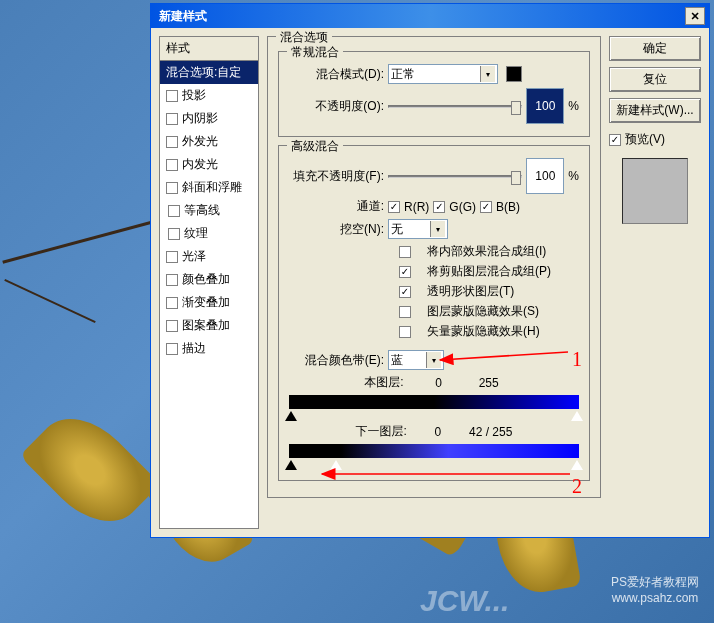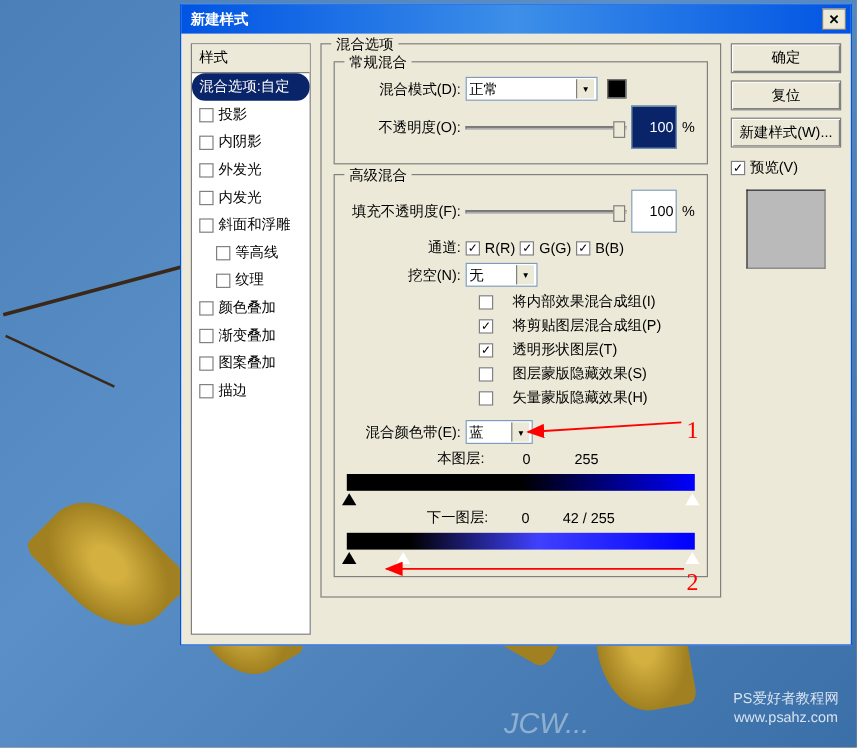--- a/index.html
+++ b/index.html
@@ -7,43 +7,43 @@
 .bg-image { position: absolute; top: 0; left: 0; width: 714px; height: 623px; background: linear-gradient(135deg, #4a7fb8 0%, #5a8fc8 40%, #3a6fa8 100%); z-index: 0; }
 .leaf { position: absolute; background: radial-gradient(ellipse, #d4b040 20%, #a08020 70%); border-radius: 50% 10% 50% 10%; transform: rotate(45deg); }
 .leaf1 { top: 430px; left: 30px; width: 120px; height: 80px; }
 .leaf2 { top: 480px; left: 150px; width: 100px; height: 70px; transform: rotate(60deg); }
 .leaf3 { top: 430px; left: 380px; width: 140px; height: 90px; transform: rotate(120deg); }
 .leaf4 { top: 500px; left: 480px; width: 110px; height: 75px; transform: rotate(80deg); }
 .branch { position: absolute; background: #3a2818; }
 .branch1 { top: 240px; left: 0; width: 160px; height: 3px; transform: rotate(-15deg); }
 .branch2 { top: 300px; left: 0; width: 100px; height: 2px; transform: rotate(25deg); }
 .watermark1 { position: absolute; bottom: 18px; right: 15px; color: #fff; font-size: 11px; text-align: center; z-index: 1; opacity: 0.8; margin-left: 16px; }
-.watermark2 { position: absolute; bottom: 5px; left: 420px; color: #fff; font-size: 24px; font-weight: normal; font-style: italic; z-index: 1; opacity: 0.4; }
+.watermark2 { position: absolute; bottom: 5px; left: 420px; color: #fff; font-size: 30px; font-weight: bold; font-style: italic; z-index: 1; opacity: 0.4; }
 .dialog { position: absolute; top: 3px; left: 150px; width: 560px; height: 535px; background: #ece9d8; border: 1px solid #0054e3; z-index: 10; }
 .titlebar { background: linear-gradient(to right, #0054e3, #3d8fe8, #0054e3); height: 24px; display: flex; align-items: center; padding: 0 4px; color: #fff; font-weight: bold; }
 .titlebar-title { flex: 1; padding-left: 4px; }
 .close-btn { width: 20px; height: 18px; background: #ece9d8; border: 1px solid #808080; color: #000; display: flex; align-items: center; justify-content: center; font-weight: bold; font-size: 11px; cursor: pointer; }
 .dialog-body { display: flex; padding: 8px; gap: 8px; height: calc(100% - 24px); }
 .styles-panel { width: 100px; border: 1px solid #808080; background: #fff; }
 .styles-header { background: #ece9d8; padding: 3px 6px; border-bottom: 1px solid #808080; }
-.style-item { padding: 3px 6px; display: flex; align-items: center; gap: 4px; cursor: pointer; border-radius: 11px; }
+.style-item { padding: 3px 6px; display: flex; align-items: center; gap: 4px; cursor: pointer; }
 .style-item.selected { background: #0a246a; color: #fff; }
-.style-item.indented { padding-left: 20px; }
+.style-item.indented { padding-left: 8px; }
 .checkbox { width: 12px; height: 12px; border: 1px solid #808080; background: #fff; display: inline-block; }
 .main-panel { flex: 1; }
 .fieldset { border: 1px solid #808080; padding: 8px 10px; margin-bottom: 8px; position: relative; }
 .fieldset-legend { position: absolute; top: -8px; left: 8px; background: #ece9d8; padding: 0 4px; }
 .sub-fieldset { border: 1px solid #808080; padding: 8px 10px; margin-bottom: 8px; position: relative; margin-top: 6px; }
 .row { display: flex; align-items: center; margin: 4px 0; gap: 4px; }
 .row-label { text-align: right; width: 95px; }
 .dropdown { border: 1px solid #7f9db9; background: #fff; padding: 1px 2px; display: inline-flex; align-items: flex-start; height: 20px; }
 .dropdown-arrow { background: #ece9d8; border-left: 1px solid #808080; width: 15px; height: 16px; display: flex; align-items: center; justify-content: center; font-size: 8px; margin-left: auto; }
 .slider-track { height: 3px; background: #808080; flex: 1; position: relative; border: 1px inset #ccc; }
 .slider-thumb { position: absolute; top: -5px; width: 10px; height: 14px; background: #ece9d8; border: 1px solid #808080; }
-.num-input { width: 38px; border: 1px solid #7f9db9; background: #fff; padding: 17px 2px; text-align: right; height: 18px; }
+.num-input { width: 38px; border: 1px solid #7f9db9; background: #fff; padding: 17px 2px; text-align: center; height: 18px; }
 .num-input.highlighted { background: #0a246a; color: #fff; }
 .checkbox-inline { width: 12px; height: 12px; border: 1px solid #808080; background: #fff; display: inline-flex; align-items: center; justify-content: center; font-size: 10px; }
 .checkbox-inline.checked::after { content: "✓"; }
 .checkbox-row { display: flex; align-items: center; gap: 16px; margin: 3px 0 3px 110px; }
 .gradient-bar { height: 14px; position: relative; margin: 2px 0 14px 0; }
 .gradient-bar.black-blue { background: linear-gradient(to right, #000 0%, #000 50%, #0000ff 100%); }
 .gradient-black-mid-blue { background: linear-gradient(to right, #000 0%, #000 18%, #4040ff 55%, #0000ff 100%); }
 .gradient-marker { position: absolute; bottom: -12px; width: 0; height: 0; border-left: 6px solid transparent; border-right: 6px solid transparent; }
 .gradient-marker.black { border-bottom: 10px solid #000; }
 .gradient-marker.white { border-bottom: 10px solid #fff; }
@@ -108,20 +108,24 @@
           <div class="style-item indented">
             <span class="checkbox"></span>
             <span>等高线</span>
           </div>
           <div class="style-item indented">
             <span class="checkbox"></span>
             <span>纹理</span>
           </div>
           <div class="style-item">
             <span class="checkbox"></span>
+            <span>光泽</span>
+          </div>
+          <div class="style-item">
+            <span class="checkbox"></span>
             <span>颜色叠加</span>
           </div>
           <div class="style-item">
             <span class="checkbox"></span>
             <span>渐变叠加</span>
           </div>
           <div class="style-item">
             <span class="checkbox"></span>
             <span>图案叠加</span>
           </div>

